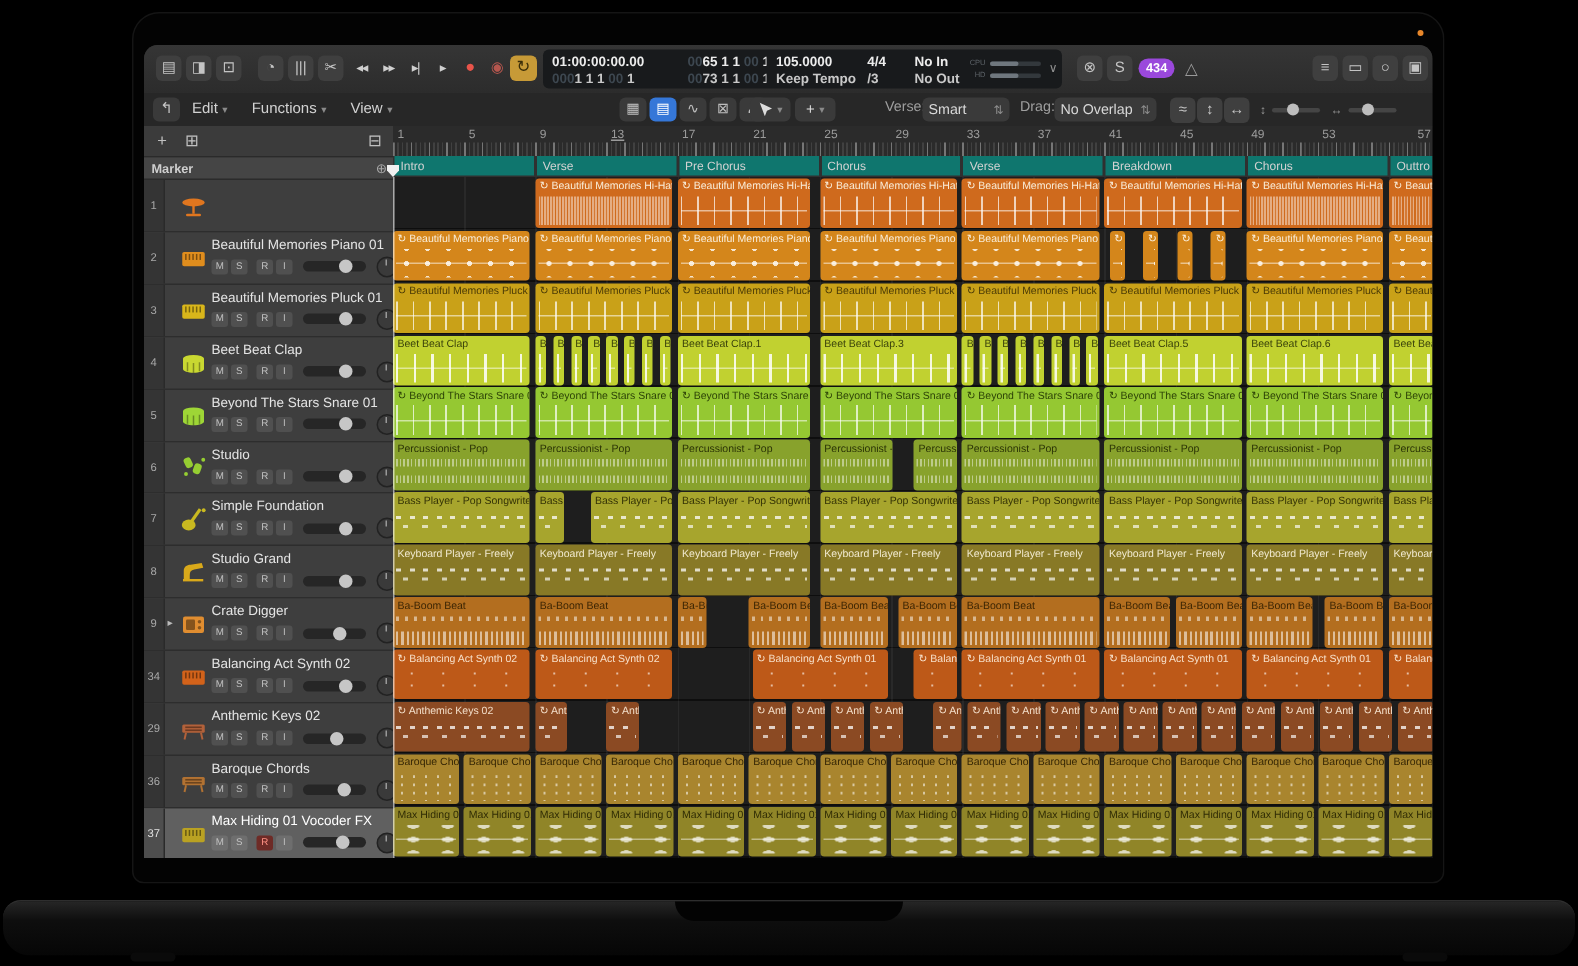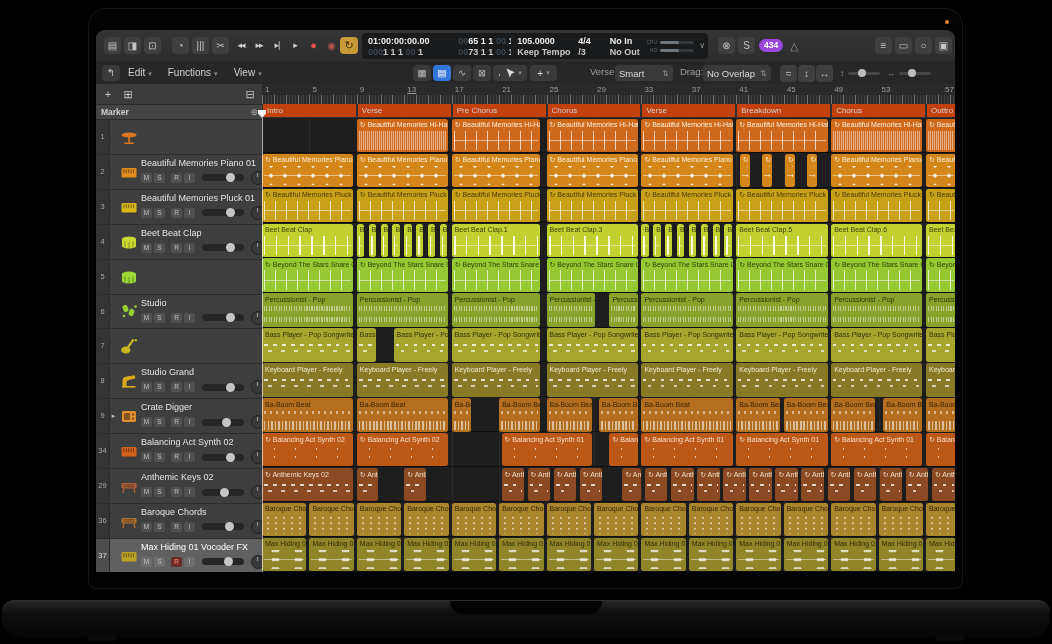--- a/index.html
+++ b/index.html
@@ -89,21 +89,21 @@
   .pknob{width:12px;height:12px;border-radius:50%;background:#3a3a3a;border:1px solid #222;margin-left:5px;
          position:relative;flex:0 0 auto;}
   .pknob::after{content:"";position:absolute;left:5px;top:1px;width:1px;height:4px;background:#999;}
   
   #ruler{position:absolute;left:166px;top:54px;right:0;height:20px;background:#2b2b2b;overflow:hidden;}
   .rnum{position:absolute;top:1px;font-size:8px;color:#9b9b9b;}
   .ticks{position:absolute;left:0;right:0;bottom:0;height:9px;
     background-image:repeating-linear-gradient(90deg,rgba(255,255,255,.28) 0 1px,transparent 1px 11.857px),
                      repeating-linear-gradient(90deg,rgba(255,255,255,.10) 0 1px,transparent 1px 2.964px);}
   #mlane{position:absolute;left:166px;top:74px;right:0;height:14px;background:#303030;overflow:hidden;}
-  .msec{position:absolute;top:0;height:13px;background:#c2410c;font-size:8px;color:#d2d2d2;line-height:13px;
+  .msec{position:absolute;top:0;height:13px;background:#0f766e;font-size:8px;color:#d2d2d2;line-height:13px;
         padding-left:4px;box-sizing:border-box;overflow:hidden;white-space:nowrap;}
   #lanes{position:absolute;left:166px;top:88px;right:0;bottom:0;overflow:hidden;background-color:#1e1e1e;
     background-image:repeating-linear-gradient(90deg,rgba(255,255,255,.05) 0 1px,transparent 1px 47.43px),
                      repeating-linear-gradient(180deg,transparent 0 33.92px,rgba(0,0,0,.55) 33.92px 34.92px);}
   .region{position:absolute;border-radius:2.5px;box-sizing:border-box;overflow:hidden;height:33.4px;}
   .rlabel{font-size:7px;line-height:9px;padding:1.5px 0 0 3px;white-space:pre;overflow:hidden;}
   .wf{position:absolute;left:2px;right:2px;top:12px;bottom:2px;}
   .wf-ticks{background-image:linear-gradient(rgba(255,255,255,.55),rgba(255,255,255,.55)),
     repeating-linear-gradient(90deg,rgba(255,255,255,.7) 0 1px,transparent 1px 11px);
     background-size:100% 1px,100% 100%;background-position:0 50%,0 0;background-repeat:no-repeat,repeat;}
@@ -384,20 +384,33 @@
                 <svg width="18" height="16" viewBox="0 0 18 16">
                   <path d="M2 5v7c0 1.4 3.1 2.5 7 2.5s7-1.1 7-2.5V5" fill="#9ed636"></path>
                   <ellipse cx="9" cy="5" rx="7" ry="2.4" fill="#9ed636"></ellipse>
                   <g stroke="rgba(0,0,0,.35)" stroke-width="1">
                     <path d="M5 7.5v6"></path>
                     <path d="M9 8v6.5"></path>
                     <path d="M13 7.5v6"></path>
                   </g>
                 </svg>
               </div>
+              <div class="tmain">
+                <div class="tname">Beyond The Stars Snare 01</div>
+                <div class="tctl">
+                  <div class="mbtnt">M</div>
+                  <div class="mbtnt">S</div>
+                  <div class="mbtnt gap">R</div>
+                  <div class="mbtnt">I</div>
+                  <div class="vslider">
+                    <div class="vknob" style="left: 23.76px;"></div>
+                  </div>
+                  <div class="pknob"></div>
+                </div>
+              </div>
             </div>
             <div class="trow">
               <div class="tnum">6</div>
               <div class="tdisc"></div>
               <div class="ticon">
                 <svg width="18" height="16" viewBox="0 0 18 16">
                   <g fill="#96ce32">
                     <rect x="3" y="2" width="5" height="7" rx="2" transform="rotate(-25 5.5 5.5)"></rect>
                     <rect x="9" y="6" width="5" height="7" rx="2" transform="rotate(20 11.5 9.5)"></rect>
                     <circle cx="4" cy="13" r="1.3"></circle>
@@ -423,20 +436,33 @@
               <div class="tnum">7</div>
               <div class="tdisc"></div>
               <div class="ticon">
                 <svg width="18" height="16" viewBox="0 0 18 16">
                   <g fill="#c9b920">
                     <rect x="9.5" y="0.5" width="2.2" height="10" transform="rotate(35 10.6 5.5)"></rect>
                     <ellipse cx="5.8" cy="12" rx="4.6" ry="3.6"></ellipse>
                     <circle cx="15.8" cy="2.2" r="1.3"></circle>
                   </g>
                 </svg>
+              </div>
+              <div class="tmain">
+                <div class="tname">Simple Foundation</div>
+                <div class="tctl">
+                  <div class="mbtnt">M</div>
+                  <div class="mbtnt">S</div>
+                  <div class="mbtnt gap">R</div>
+                  <div class="mbtnt">I</div>
+                  <div class="vslider">
+                    <div class="vknob" style="left: 23.76px;"></div>
+                  </div>
+                  <div class="pknob"></div>
+                </div>
               </div>
             </div>
             <div class="trow">
               <div class="tnum">8</div>
               <div class="tdisc"></div>
               <div class="ticon">
                 <svg width="18" height="16" viewBox="0 0 18 16">
                   <path d="M2.5 14V7.5C2.5 5 4.5 3.5 7 3.5l7.5-1.2 1 3.2-6 1.2c-2.2.4-3 1.6-3 3.8V14z" fill="#d9a91a"></path>
                   <rect x="2" y="13" width="13.5" height="1.6" fill="#d9a91a"></rect>
                 </svg>

